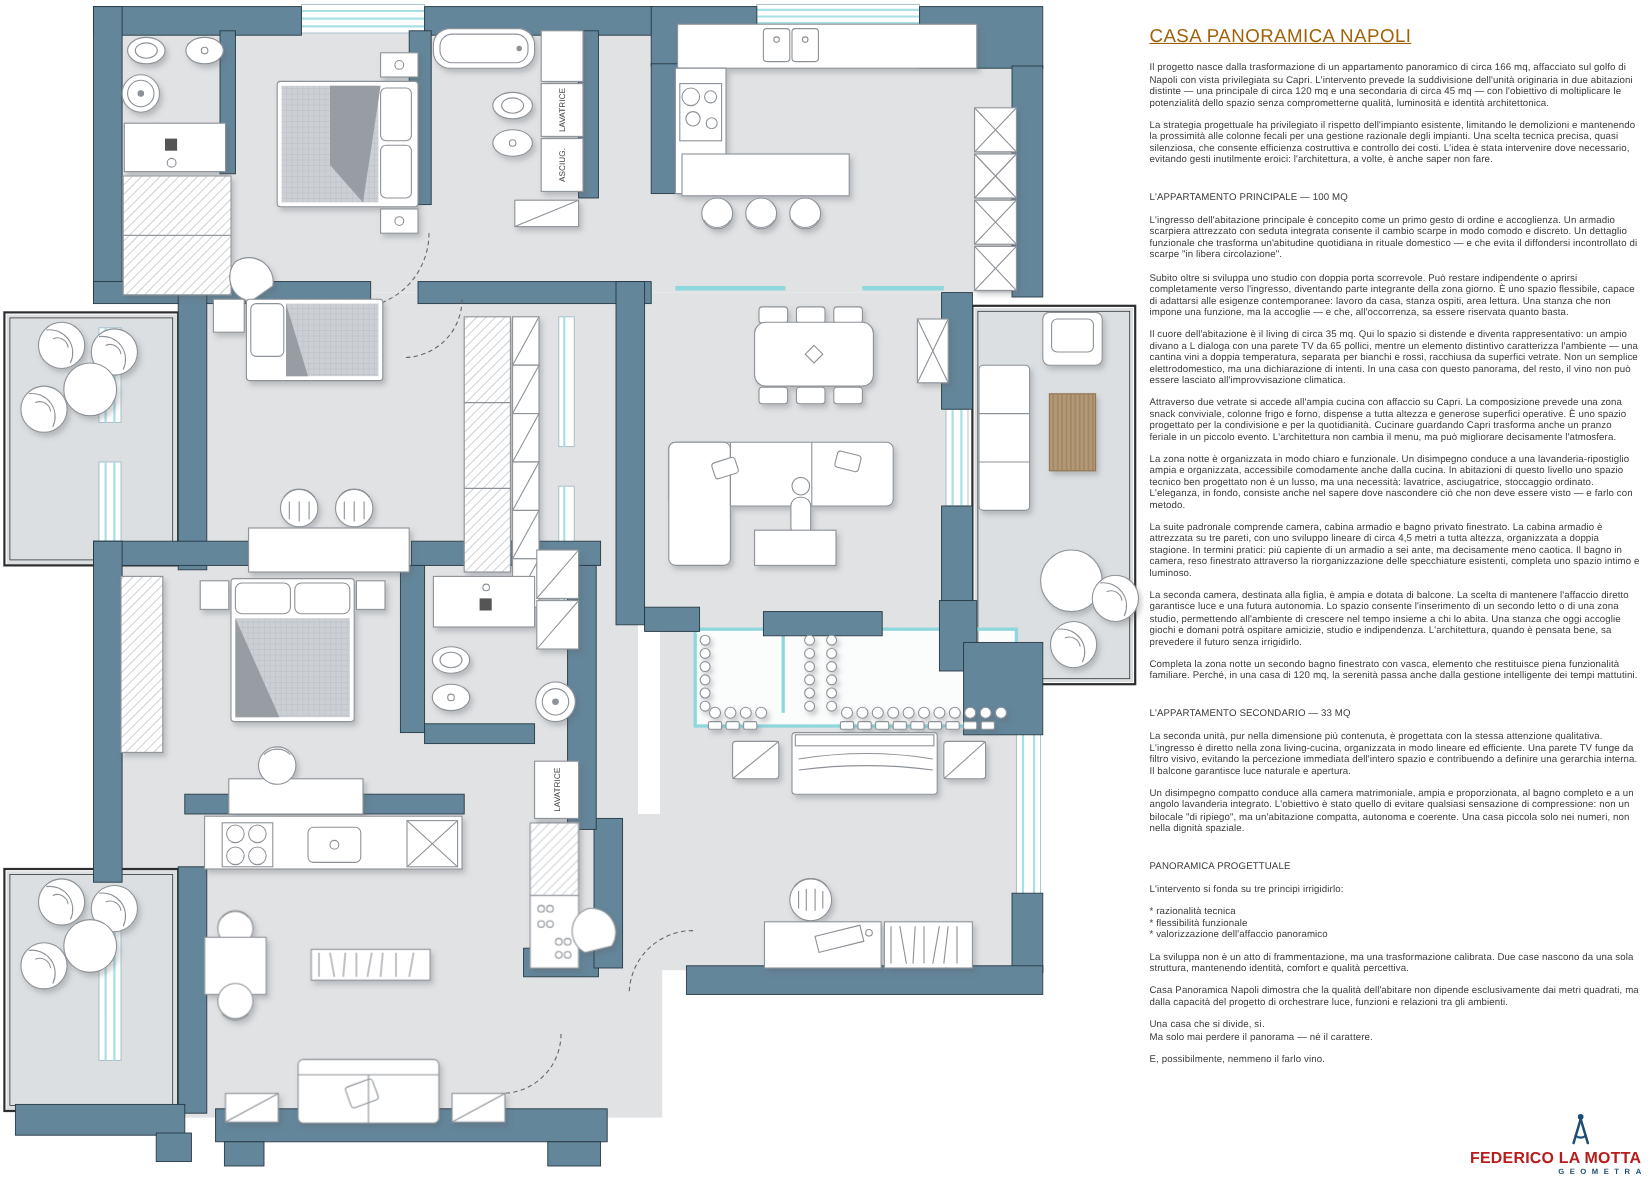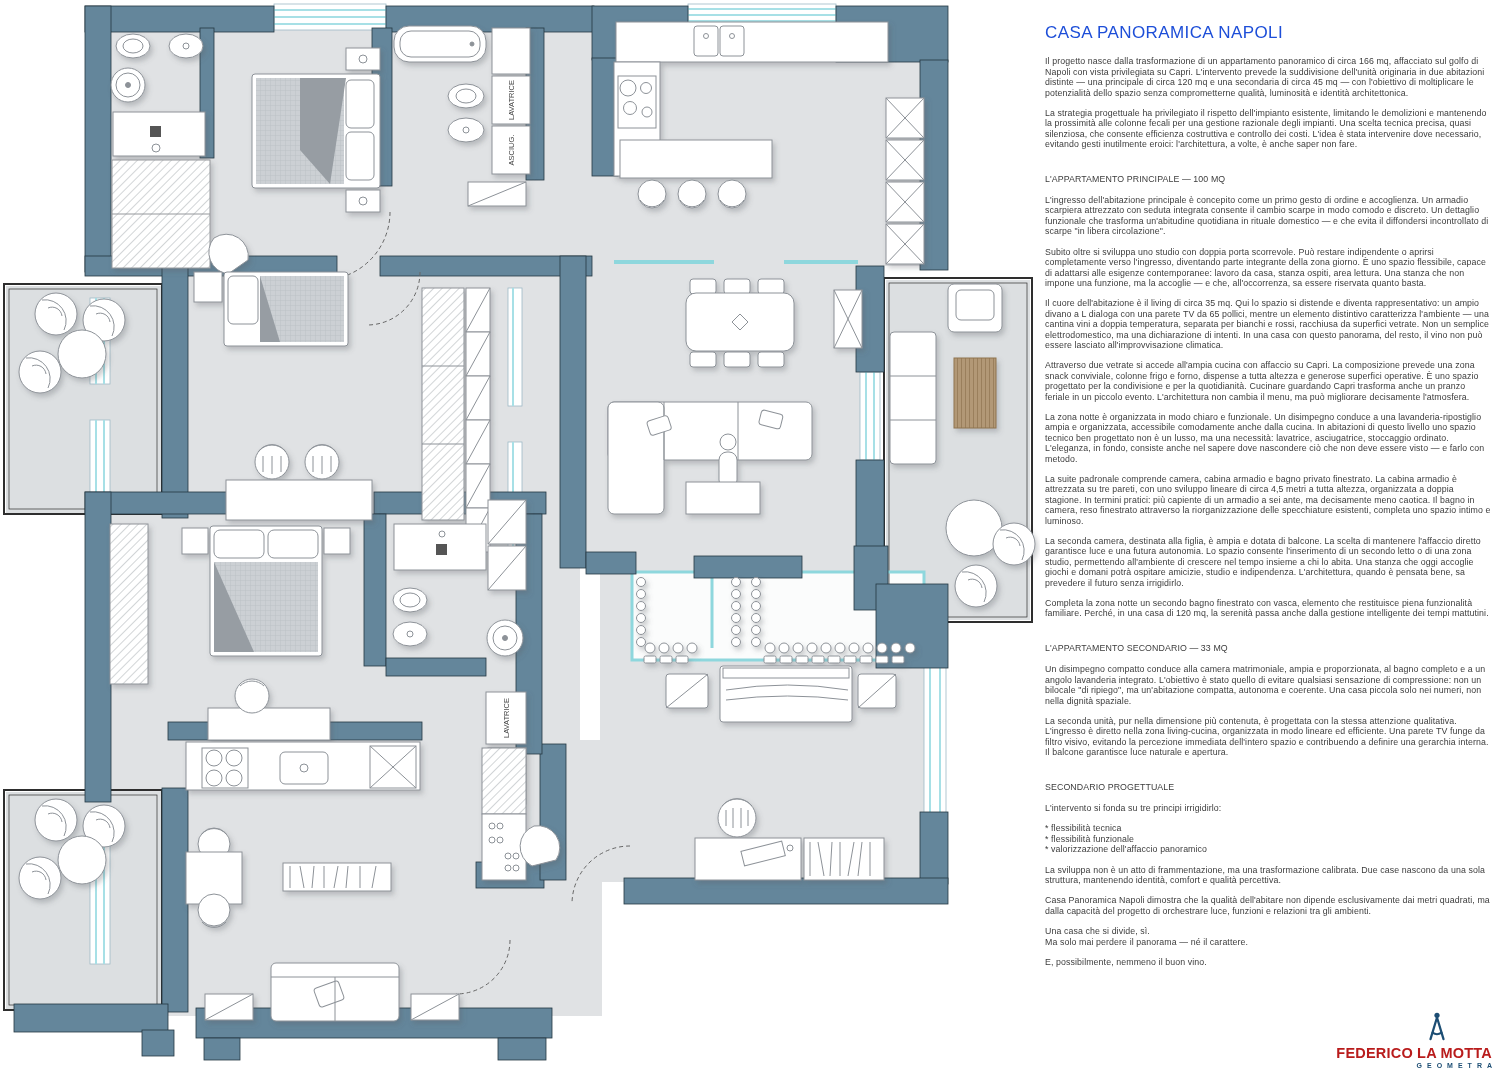--- a/index.html
+++ b/index.html
@@ -3,21 +3,21 @@
 <meta charset="utf-8">
 <style>
   html,body{margin:0;padding:0;}
   body{width:1500px;height:1077px;position:relative;background:#ffffff;overflow:hidden;
        font-family:"Liberation Sans", sans-serif;}
   
   #plan{position:absolute;left:0;top:0;width:1040px;height:1077px;}
   
   #doc{position:absolute;left:1045px;top:28px;width:447px;color:#3c3c3c;
        font-size:8.8px;line-height:10.4px;letter-spacing:.1px;}
-  #doc h1{font-size:17px;font-weight:400;color:#1d4ed8;margin:0 0 18px 0;letter-spacing:.4px;}
+  #doc h1{font-size:17px;font-weight:400;color:#a16207;margin:0 0 18px 0;letter-spacing:.4px;text-decoration:underline;}
   #doc p{margin:0 0 10px 0;white-space:pre-line;}
   #doc .sec-h{margin:24px 0 11px 0;}
   #doc .bullet{margin:0;}
   #doc .after-bullets{margin-top:10px;}
   
   #logo{position:absolute;right:8px;bottom:8px;display:flex;flex-direction:column;align-items:flex-end;}
   #logo .compass{margin-right:42px;margin-bottom:1px;}
   #logo .firm{font-weight:700;font-size:14.5px;color:#b91c1c;letter-spacing:.2px;white-space:nowrap;}
   #logo .role{font-weight:700;font-size:7px;color:#1d4e74;letter-spacing:5px;margin-top:1px;margin-right:-5px;}
   svg text{font-family:"Liberation Sans", sans-serif;}
@@ -472,33 +472,33 @@
   <p>L'ingresso dell'abitazione principale è concepito come un primo gesto di ordine e accoglienza. Un armadio scarpiera attrezzato con seduta integrata consente il cambio scarpe in modo comodo e discreto. Un dettaglio funzionale che trasforma un'abitudine quotidiana in rituale domestico — e che evita il diffondersi incontrollato di scarpe "in libera circolazione".</p>
   <p>Subito oltre si sviluppa uno studio con doppia porta scorrevole. Può restare indipendente o aprirsi completamente verso l'ingresso, diventando parte integrante della zona giorno. È uno spazio flessibile, capace di adattarsi alle esigenze contemporanee: lavoro da casa, stanza ospiti, area lettura. Una stanza che non impone una funzione, ma la accoglie — e che, all'occorrenza, sa essere riservata quanto basta.</p>
   <p>Il cuore dell'abitazione è il living di circa 35 mq. Qui lo spazio si distende e diventa rappresentativo: un ampio divano a L dialoga con una parete TV da 65 pollici, mentre un elemento distintivo caratterizza l'ambiente — una cantina vini a doppia temperatura, separata per bianchi e rossi, racchiusa da superfici vetrate. Non un semplice elettrodomestico, ma una dichiarazione di intenti. In una casa con questo panorama, del resto, il vino non può essere lasciato all'improvvisazione climatica.</p>
   <p>Attraverso due vetrate si accede all'ampia cucina con affaccio su Capri. La composizione prevede una zona snack conviviale, colonne frigo e forno, dispense a tutta altezza e generose superfici operative. È uno spazio progettato per la condivisione e per la quotidianità. Cucinare guardando Capri trasforma anche un pranzo feriale in un piccolo evento. L'architettura non cambia il menu, ma può migliorare decisamente l'atmosfera.</p>
   <p>La zona notte è organizzata in modo chiaro e funzionale. Un disimpegno conduce a una lavanderia-ripostiglio ampia e organizzata, accessibile comodamente anche dalla cucina. In abitazioni di questo livello uno spazio tecnico ben progettato non è un lusso, ma una necessità: lavatrice, asciugatrice, stoccaggio ordinato. L'eleganza, in fondo, consiste anche nel sapere dove nascondere ciò che non deve essere visto — e farlo con metodo.</p>
   <p>La suite padronale comprende camera, cabina armadio e bagno privato finestrato. La cabina armadio è attrezzata su tre pareti, con uno sviluppo lineare di circa 4,5 metri a tutta altezza, organizzata a doppia stagione. In termini pratici: più capiente di un armadio a sei ante, ma decisamente meno caotica. Il bagno in camera, reso finestrato attraverso la riorganizzazione delle specchiature esistenti, completa uno spazio intimo e luminoso.</p>
   <p>La seconda camera, destinata alla figlia, è ampia e dotata di balcone. La scelta di mantenere l'affaccio diretto garantisce luce e una futura autonomia. Lo spazio consente l'inserimento di un secondo letto o di una zona studio, permettendo all'ambiente di crescere nel tempo insieme a chi lo abita. Una stanza che oggi accoglie giochi e domani potrà ospitare amicizie, studio e indipendenza. L'architettura, quando è pensata bene, sa prevedere il futuro senza irrigidirlo.</p>
   <p>Completa la zona notte un secondo bagno finestrato con vasca, elemento che restituisce piena funzionalità familiare. Perché, in una casa di 120 mq, la serenità passa anche dalla gestione intelligente dei tempi mattutini.</p>
 
   <p class="sec-h">L'APPARTAMENTO SECONDARIO — 33 MQ</p>
+  <p>La seconda unità, pur nella dimensione più contenuta, è progettata con la stessa attenzione qualitativa. L'ingresso è diretto nella zona living-cucina, organizzata in modo lineare ed efficiente. Una parete TV funge da filtro visivo, evitando la percezione immediata dell'intero spazio e contribuendo a definire una gerarchia interna. Il balcone garantisce luce naturale e apertura.</p>
   <p>Un disimpegno compatto conduce alla camera matrimoniale, ampia e proporzionata, al bagno completo e a un angolo lavanderia integrato. L'obiettivo è stato quello di evitare qualsiasi sensazione di compressione: non un bilocale "di ripiego", ma un'abitazione compatta, autonoma e coerente. Una casa piccola solo nei numeri, non nella dignità spaziale.</p>
-  <p>La seconda unità, pur nella dimensione più contenuta, è progettata con la stessa attenzione qualitativa. L'ingresso è diretto nella zona living-cucina, organizzata in modo lineare ed efficiente. Una parete TV funge da filtro visivo, evitando la percezione immediata dell'intero spazio e contribuendo a definire una gerarchia interna. Il balcone garantisce luce naturale e apertura.</p>
-
-  <p class="sec-h">SECONDARIO PROGETTUALE</p>
+
+  <p class="sec-h">PANORAMICA PROGETTUALE</p>
   <p>L'intervento si fonda su tre principi irrigidirlo:</p>
-  <p class="bullet">* flessibilità tecnica</p>
+  <p class="bullet">* razionalità tecnica</p>
   <p class="bullet">* flessibilità funzionale</p>
   <p class="bullet">* valorizzazione dell'affaccio panoramico</p>
   <p class="after-bullets">La sviluppa non è un atto di frammentazione, ma una trasformazione calibrata. Due case nascono da una sola struttura, mantenendo identità, comfort e qualità percettiva.</p>
   <p>Casa Panoramica Napoli dimostra che la qualità dell'abitare non dipende esclusivamente dai metri quadrati, ma dalla capacità del progetto di orchestrare luce, funzioni e relazioni tra gli ambienti.</p>
   <p>Una casa che si divide, sì.
 Ma solo mai perdere il panorama — né il carattere.</p>
-  <p>E, possibilmente, nemmeno il buon vino.</p>
+  <p>E, possibilmente, nemmeno il farlo vino.</p>
 </div>
 
 <div id="logo">
   <svg class="compass" width="26" height="34" viewBox="0 0 30 38">
     <g stroke="#1d4e74" fill="none" stroke-width="2.6" stroke-linecap="round">
       <circle cx="15" cy="5.5" r="3" fill="#1d4e74" stroke="none"></circle>
       <path d="M15 8 L7.5 33"></path>
         <path d="M15 8 L22.5 33"></path>
       <path d="M9.8 25.5 A 9 9 0 0 0 20.2 25.5" stroke-width="2.2"></path>
     </g>

